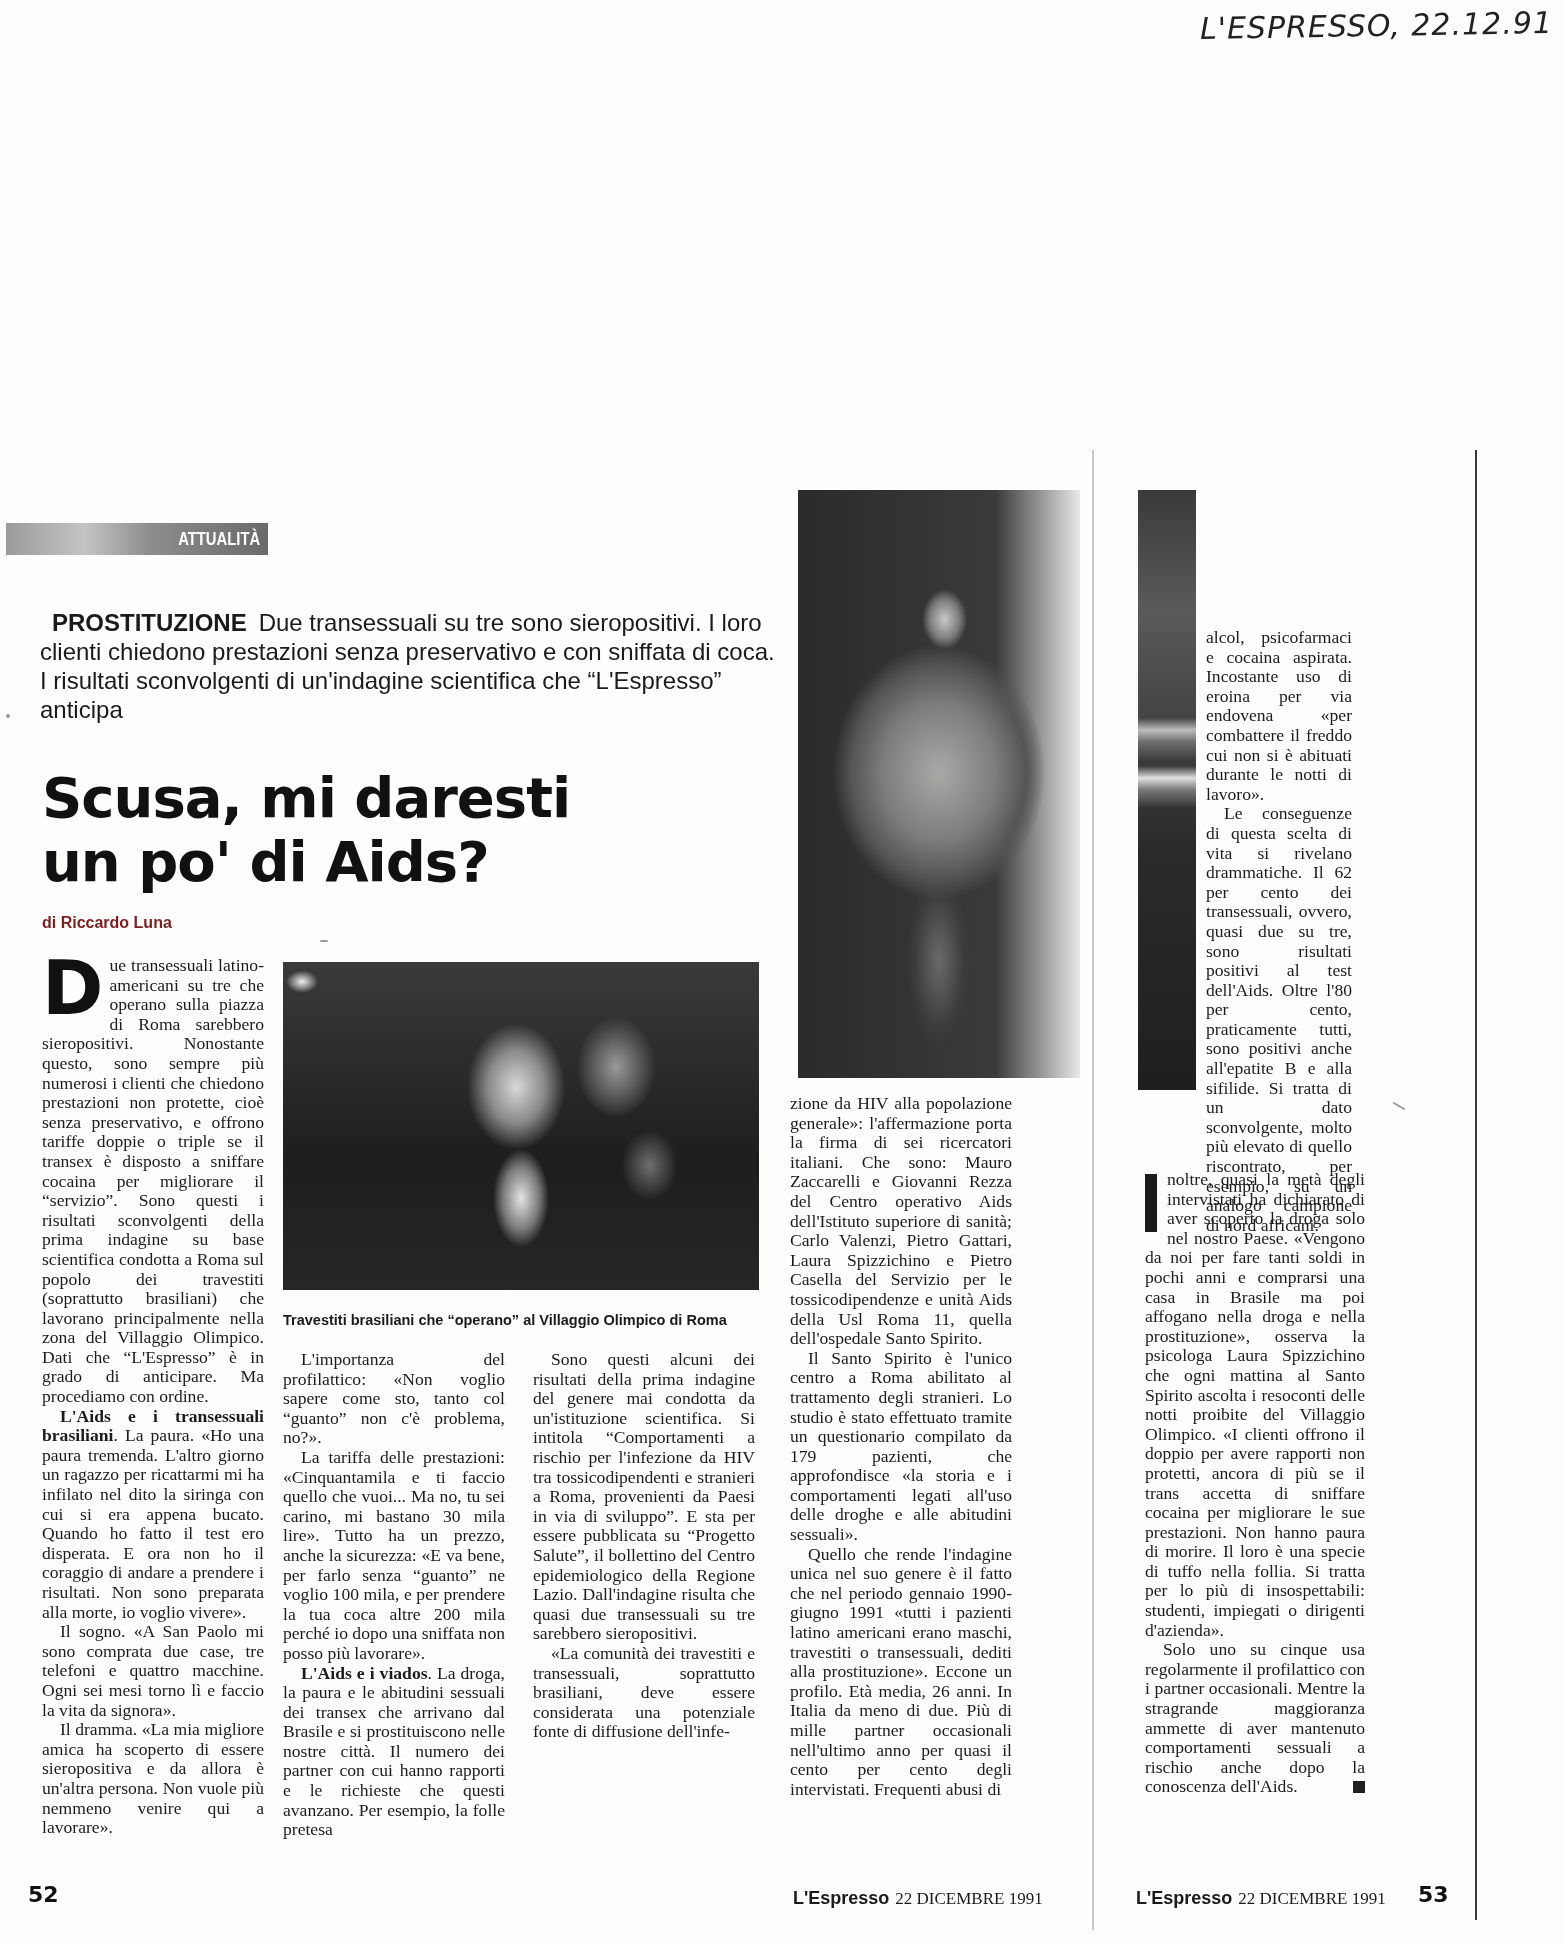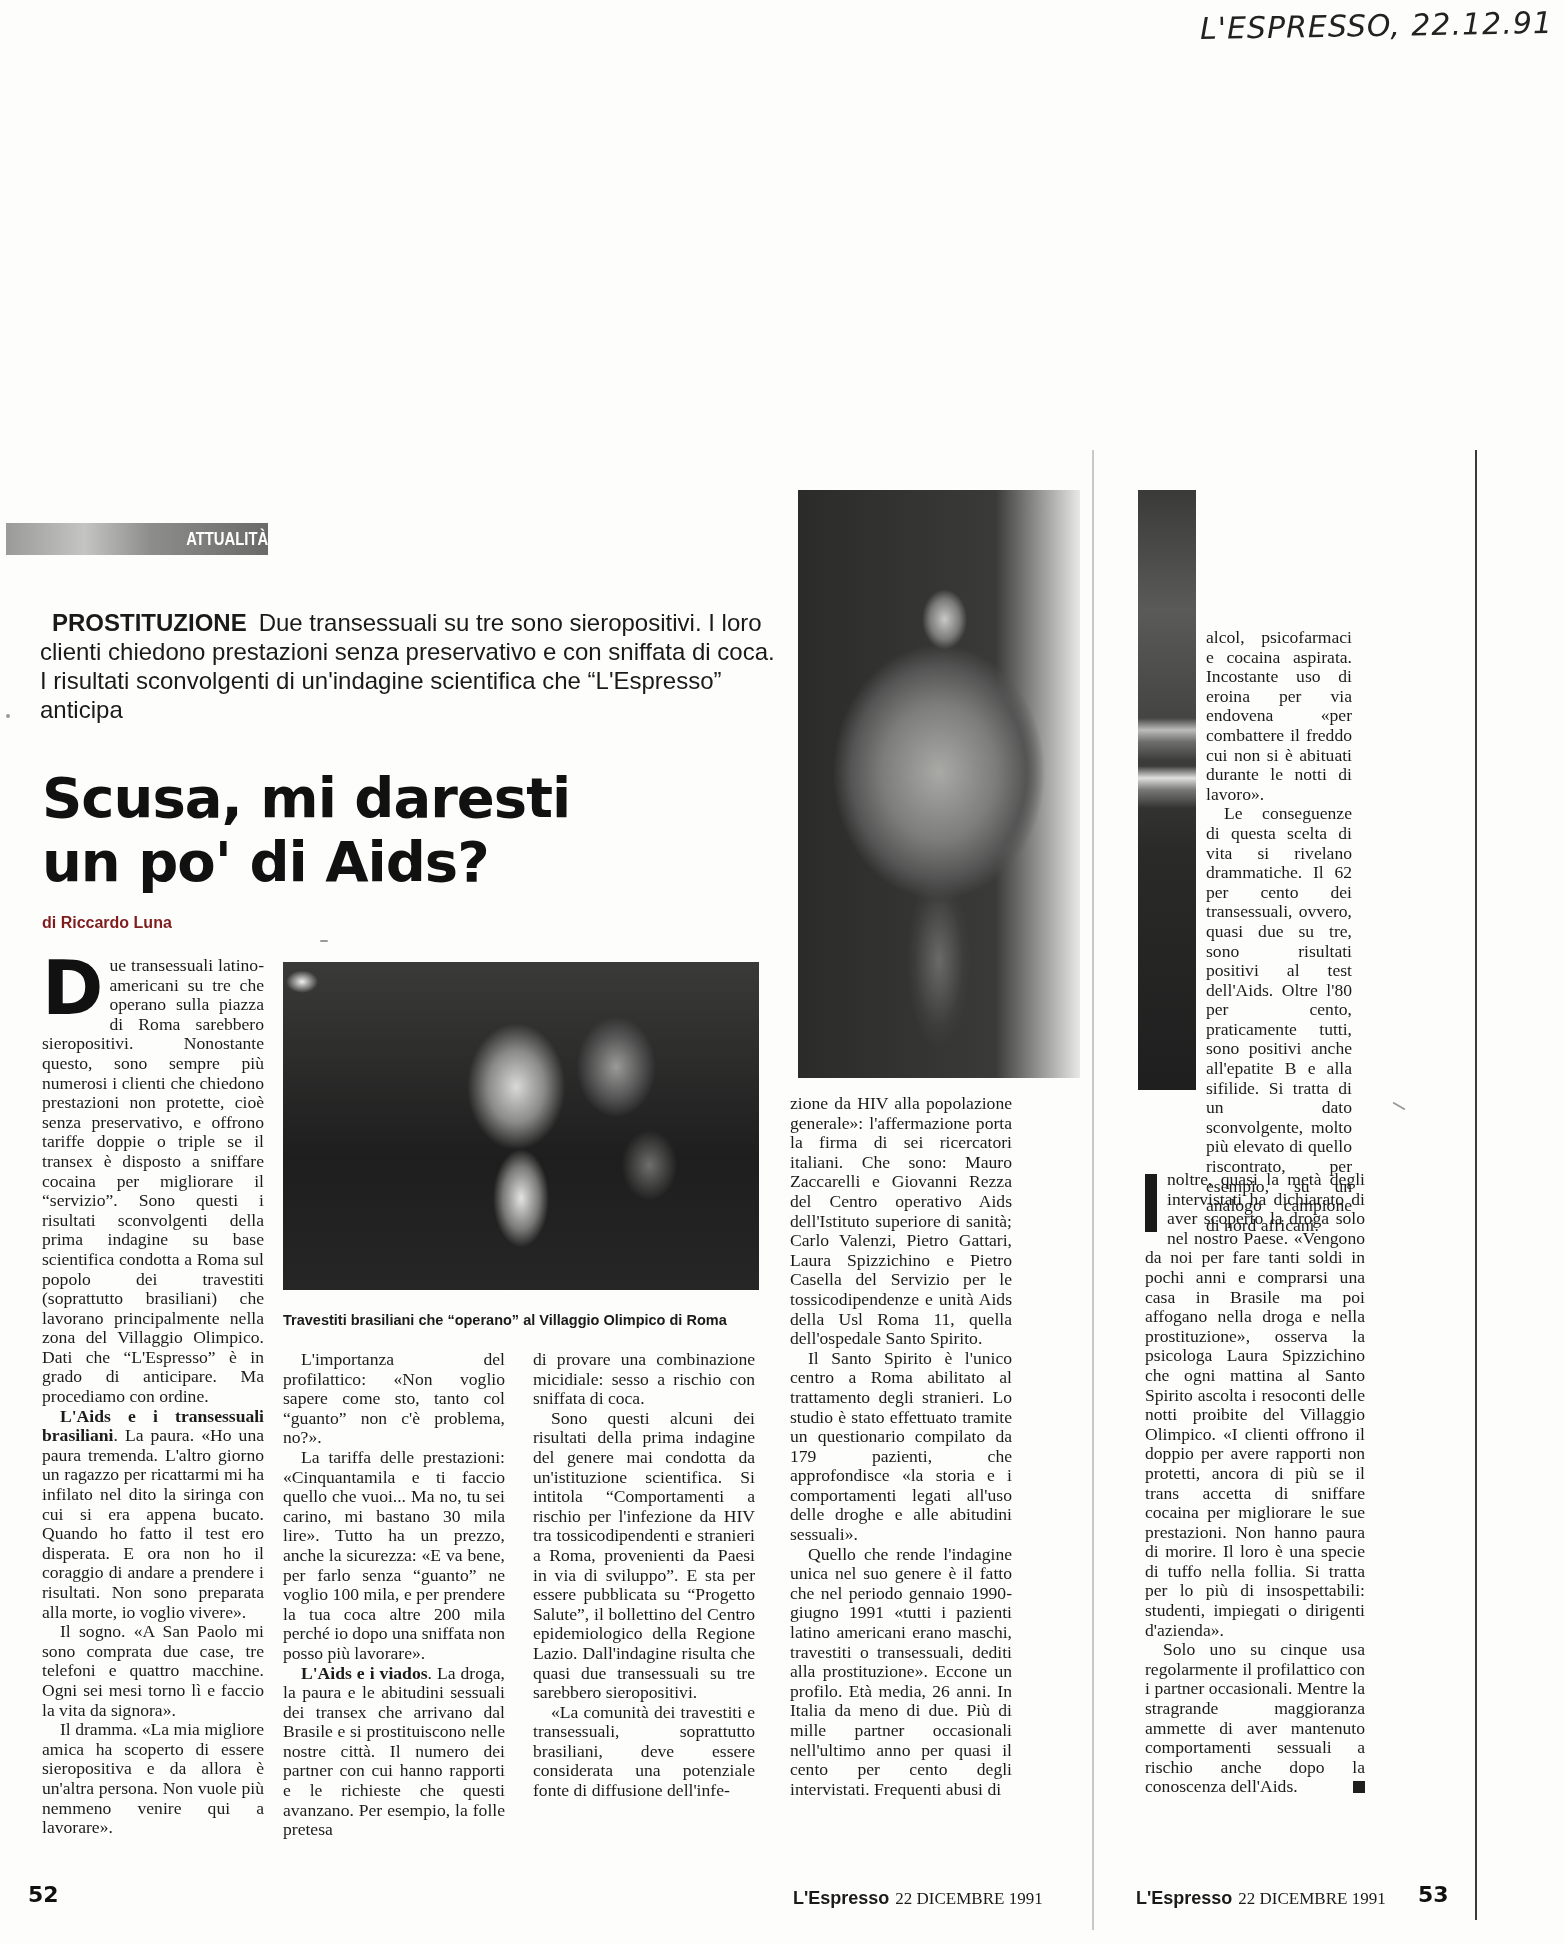--- a/index.html
+++ b/index.html
@@ -11,21 +11,21 @@
   .abs { position: absolute; }
   .handnote {
     left: 1200px; top: 8px; font-family: "DejaVu Sans", sans-serif;
     font-size: 30px; color: #222; letter-spacing: 1px; font-style: italic;
     transform: rotate(-1deg);
   }
   .page-rule { background: #c9c9c6; width: 2px; }
   .section-tag {
     left: 6px; top: 523px; width: 262px; height: 32px;
     background: linear-gradient(90deg, #9a9a98 0%, #c4c4c2 30%, #8d8d8b 55%, #6a6a69 100%);
-    display: flex; align-items: center; justify-content: flex-end; padding-right: 0; box-sizing: border-box;
+    display: flex; align-items: center; justify-content: flex-end; padding-right: 8px; box-sizing: border-box;
   }
   .section-tag span {
     font-family: "Liberation Sans", sans-serif; font-weight: bold; color: #fff;
     font-size: 19px; letter-spacing: 0px; transform: scaleX(0.78); transform-origin: right; display: inline-block;
   }
   .deck {
     left: 40px; top: 608px; width: 740px;
     font-family: "Liberation Sans", sans-serif; font-size: 24px; line-height: 29px; color: #1a1a1a;
   }
   .deck b { font-weight: bold; margin-right: 12px; margin-left: 12px; }
@@ -125,21 +125,20 @@
   <p>Il dramma. «La mia migliore amica ha scoperto di essere sieropositiva e da allora è un'altra persona. Non vuole più nemmeno venire qui a lavorare».</p>
 </div>
 
 <div class="col" style="left:283px; top:1350px; width:222px;">
   <p>L'importanza del profilattico: «Non voglio sapere come sto, tanto col “guanto” non c'è problema, no?».</p>
   <p>La tariffa delle prestazioni: «Cinquantamila e ti faccio quello che vuoi... Ma no, tu sei carino, mi bastano 30 mila lire». Tutto ha un prezzo, anche la sicurezza: «E va bene, per farlo senza “guanto” ne voglio 100 mila, e per prendere la tua coca altre 200 mila perché io dopo una sniffata non posso più lavorare».</p>
   <p><b>L'Aids e i viados</b><span>. La droga, la paura e le abitudini sessuali dei transex che arrivano dal Brasile e si prostituiscono nelle nostre città. Il numero dei partner con cui hanno rapporti e le richieste che questi avanzano. Per esempio, la folle pretesa</span></p>
 </div>
 
 <div class="col" style="left:533px; top:1350px; width:222px;">
-  <p class="noindent">di provare una combinazione micidiale: sesso a rischio con sniffata di coca.</p>
   <p>Sono questi alcuni dei risultati della prima indagine del genere mai condotta da un'istituzione scientifica. Si intitola “Comportamenti a rischio per l'infezione da HIV tra tossicodipendenti e stranieri a Roma, provenienti da Paesi in via di sviluppo”. E sta per essere pubblicata su “Progetto Salute”, il bollettino del Centro epidemiologico della Regione Lazio. Dall'indagine risulta che quasi due transessuali su tre sarebbero sieropositivi.</p>
   <p>«La comunità dei travestiti e transessuali, soprattutto brasiliani, deve essere considerata una potenziale fonte di diffusione dell'infe-</p>
 </div>
 
 <div class="col" style="left:790px; top:1094px; width:222px;">
   <p class="noindent">zione da HIV alla popolazione generale»: l'affermazione porta la firma di sei ricercatori italiani. Che sono: Mauro Zaccarelli e Giovanni Rezza del Centro operativo Aids dell'Istituto superiore di sanità; Carlo Valenzi, Pietro Gattari, Laura Spizzichino e Pietro Casella del Servizio per le tossicodipendenze e unità Aids della Usl Roma 11, quella dell'ospedale Santo Spirito.</p>
   <p>Il Santo Spirito è l'unico centro a Roma abilitato al trattamento degli stranieri. Lo studio è stato effettuato tramite un questionario compilato da 179 pazienti, che approfondisce «la storia e i comportamenti legati all'uso delle droghe e alle abitudini sessuali».</p>
   <p>Quello che rende l'indagine unica nel suo genere è il fatto che nel periodo gennaio 1990-giugno 1991 «tutti i pazienti latino americani erano maschi, travestiti o transessuali, dediti alla prostituzione». Eccone un profilo. Età media, 26 anni. In Italia da meno di due. Più di mille partner occasionali nell'ultimo anno per quasi il cento per cento degli intervistati. Frequenti abusi di</p>
 </div>
 

